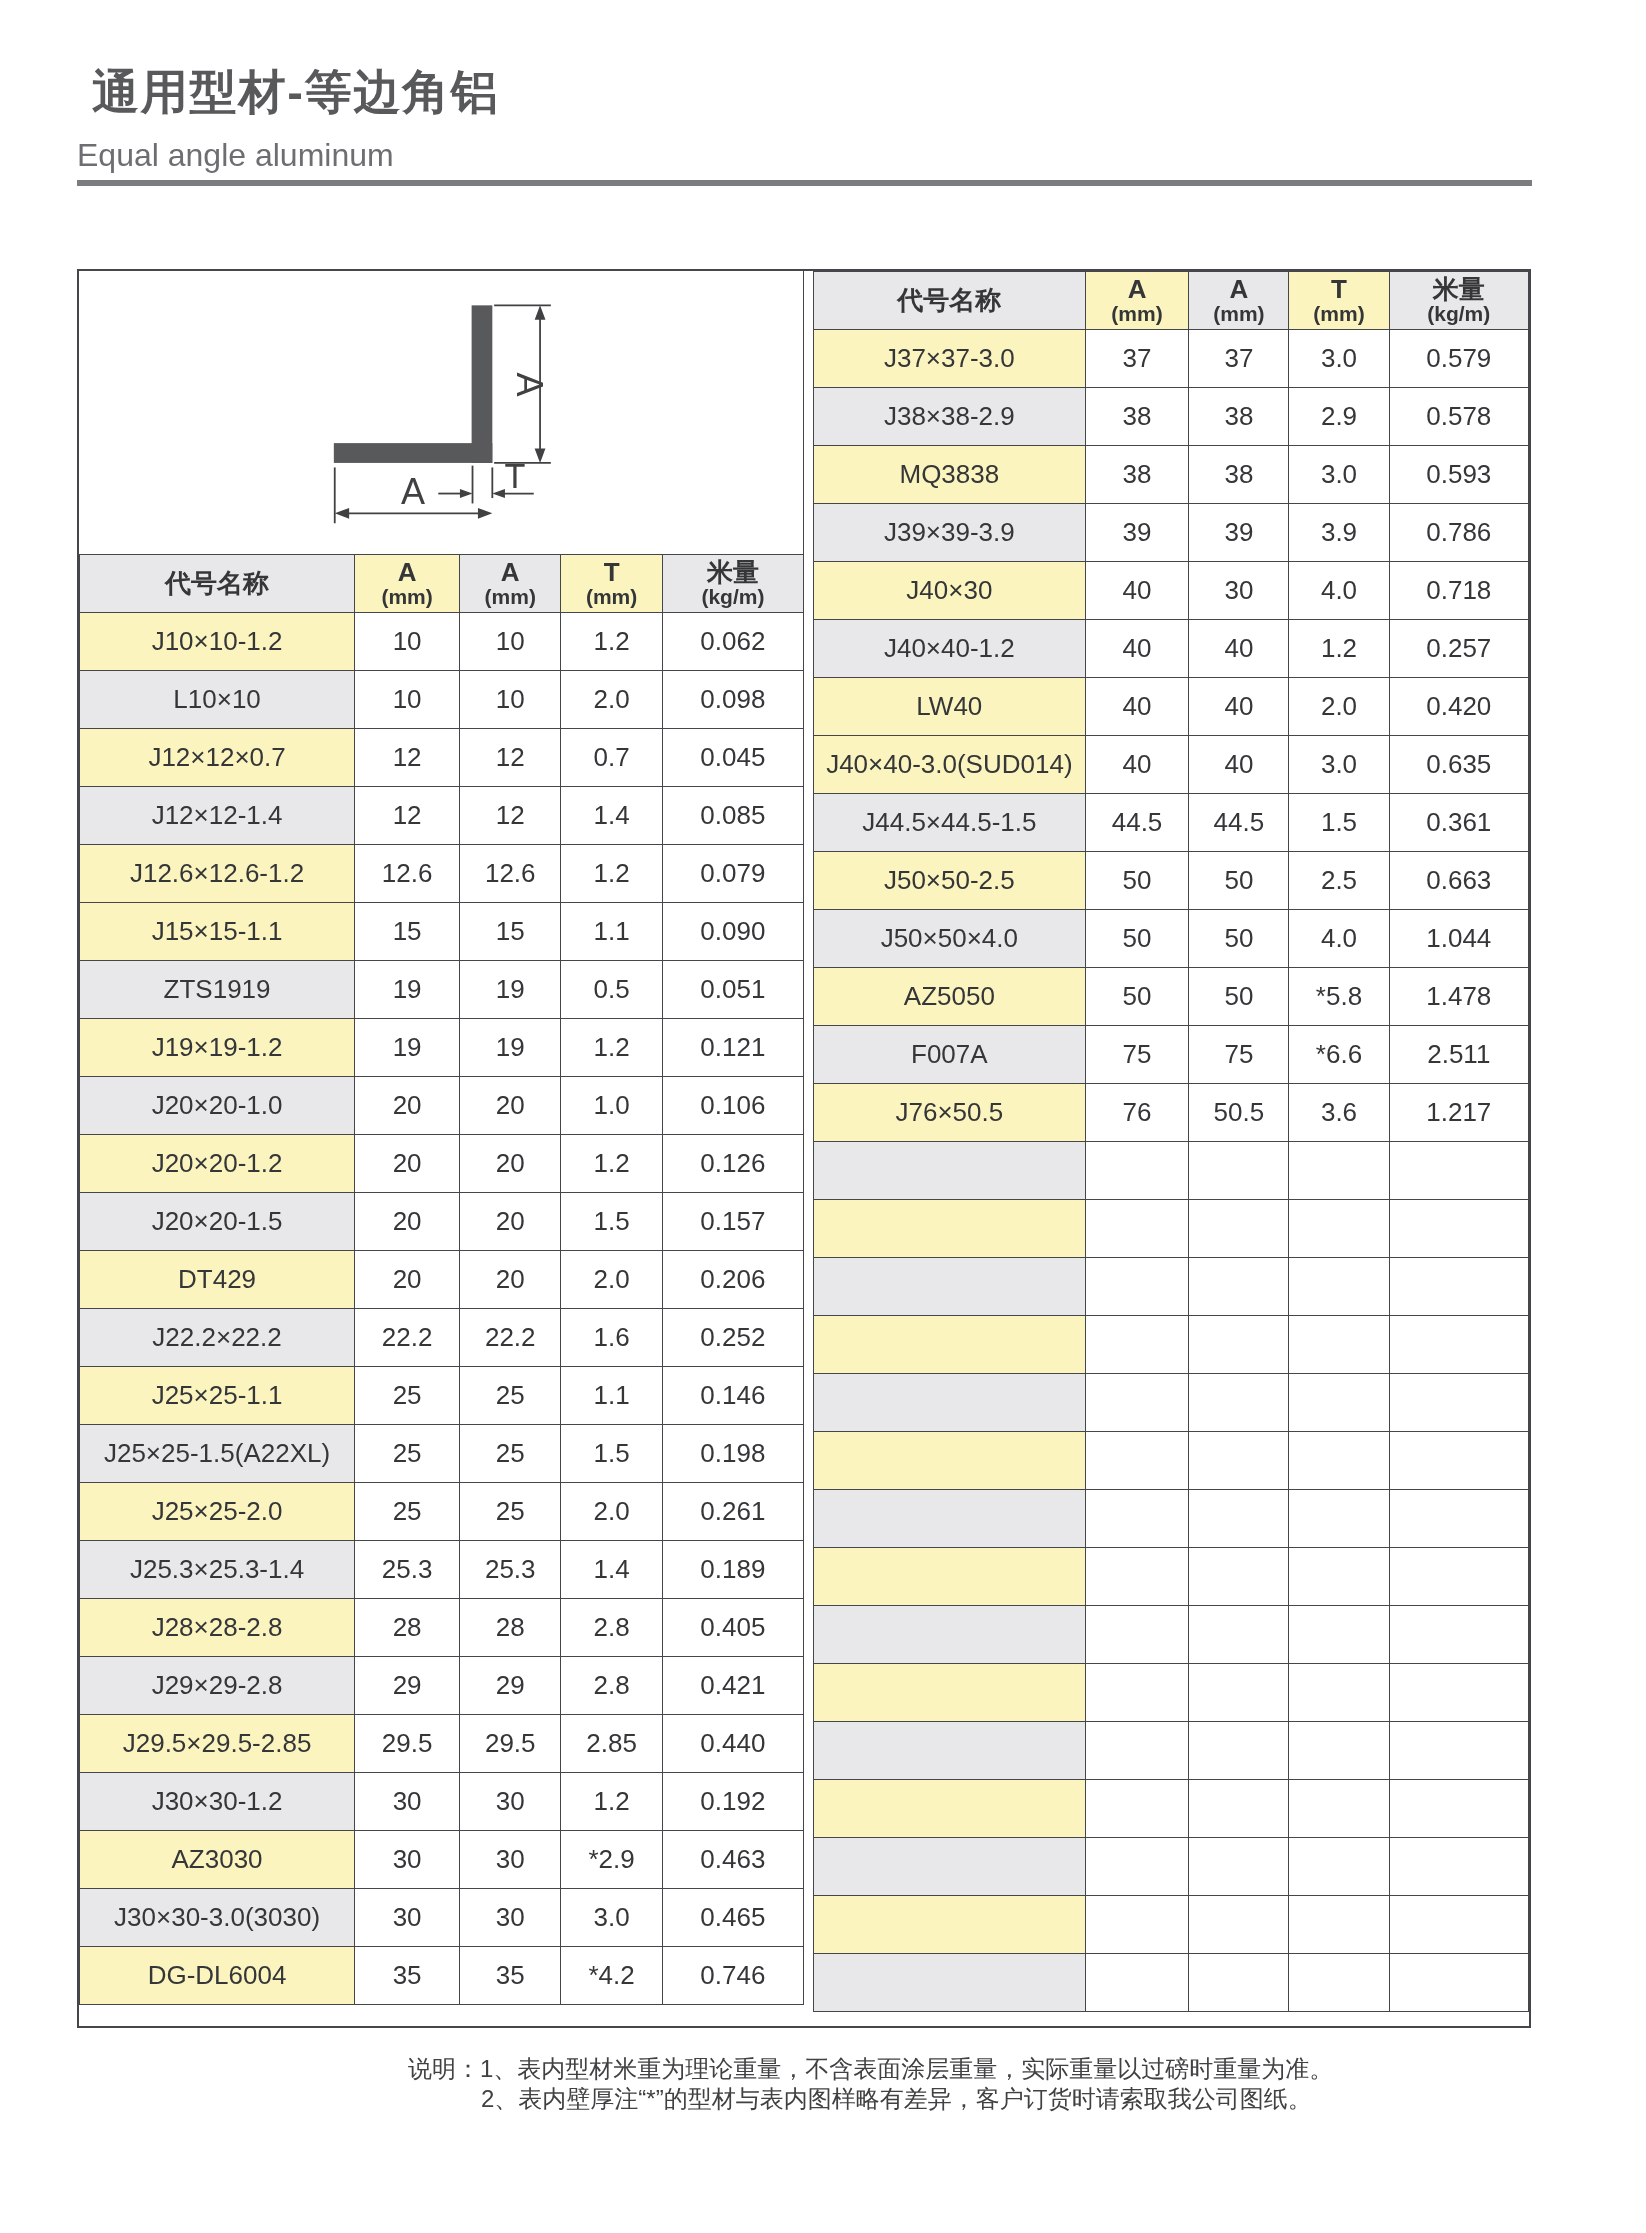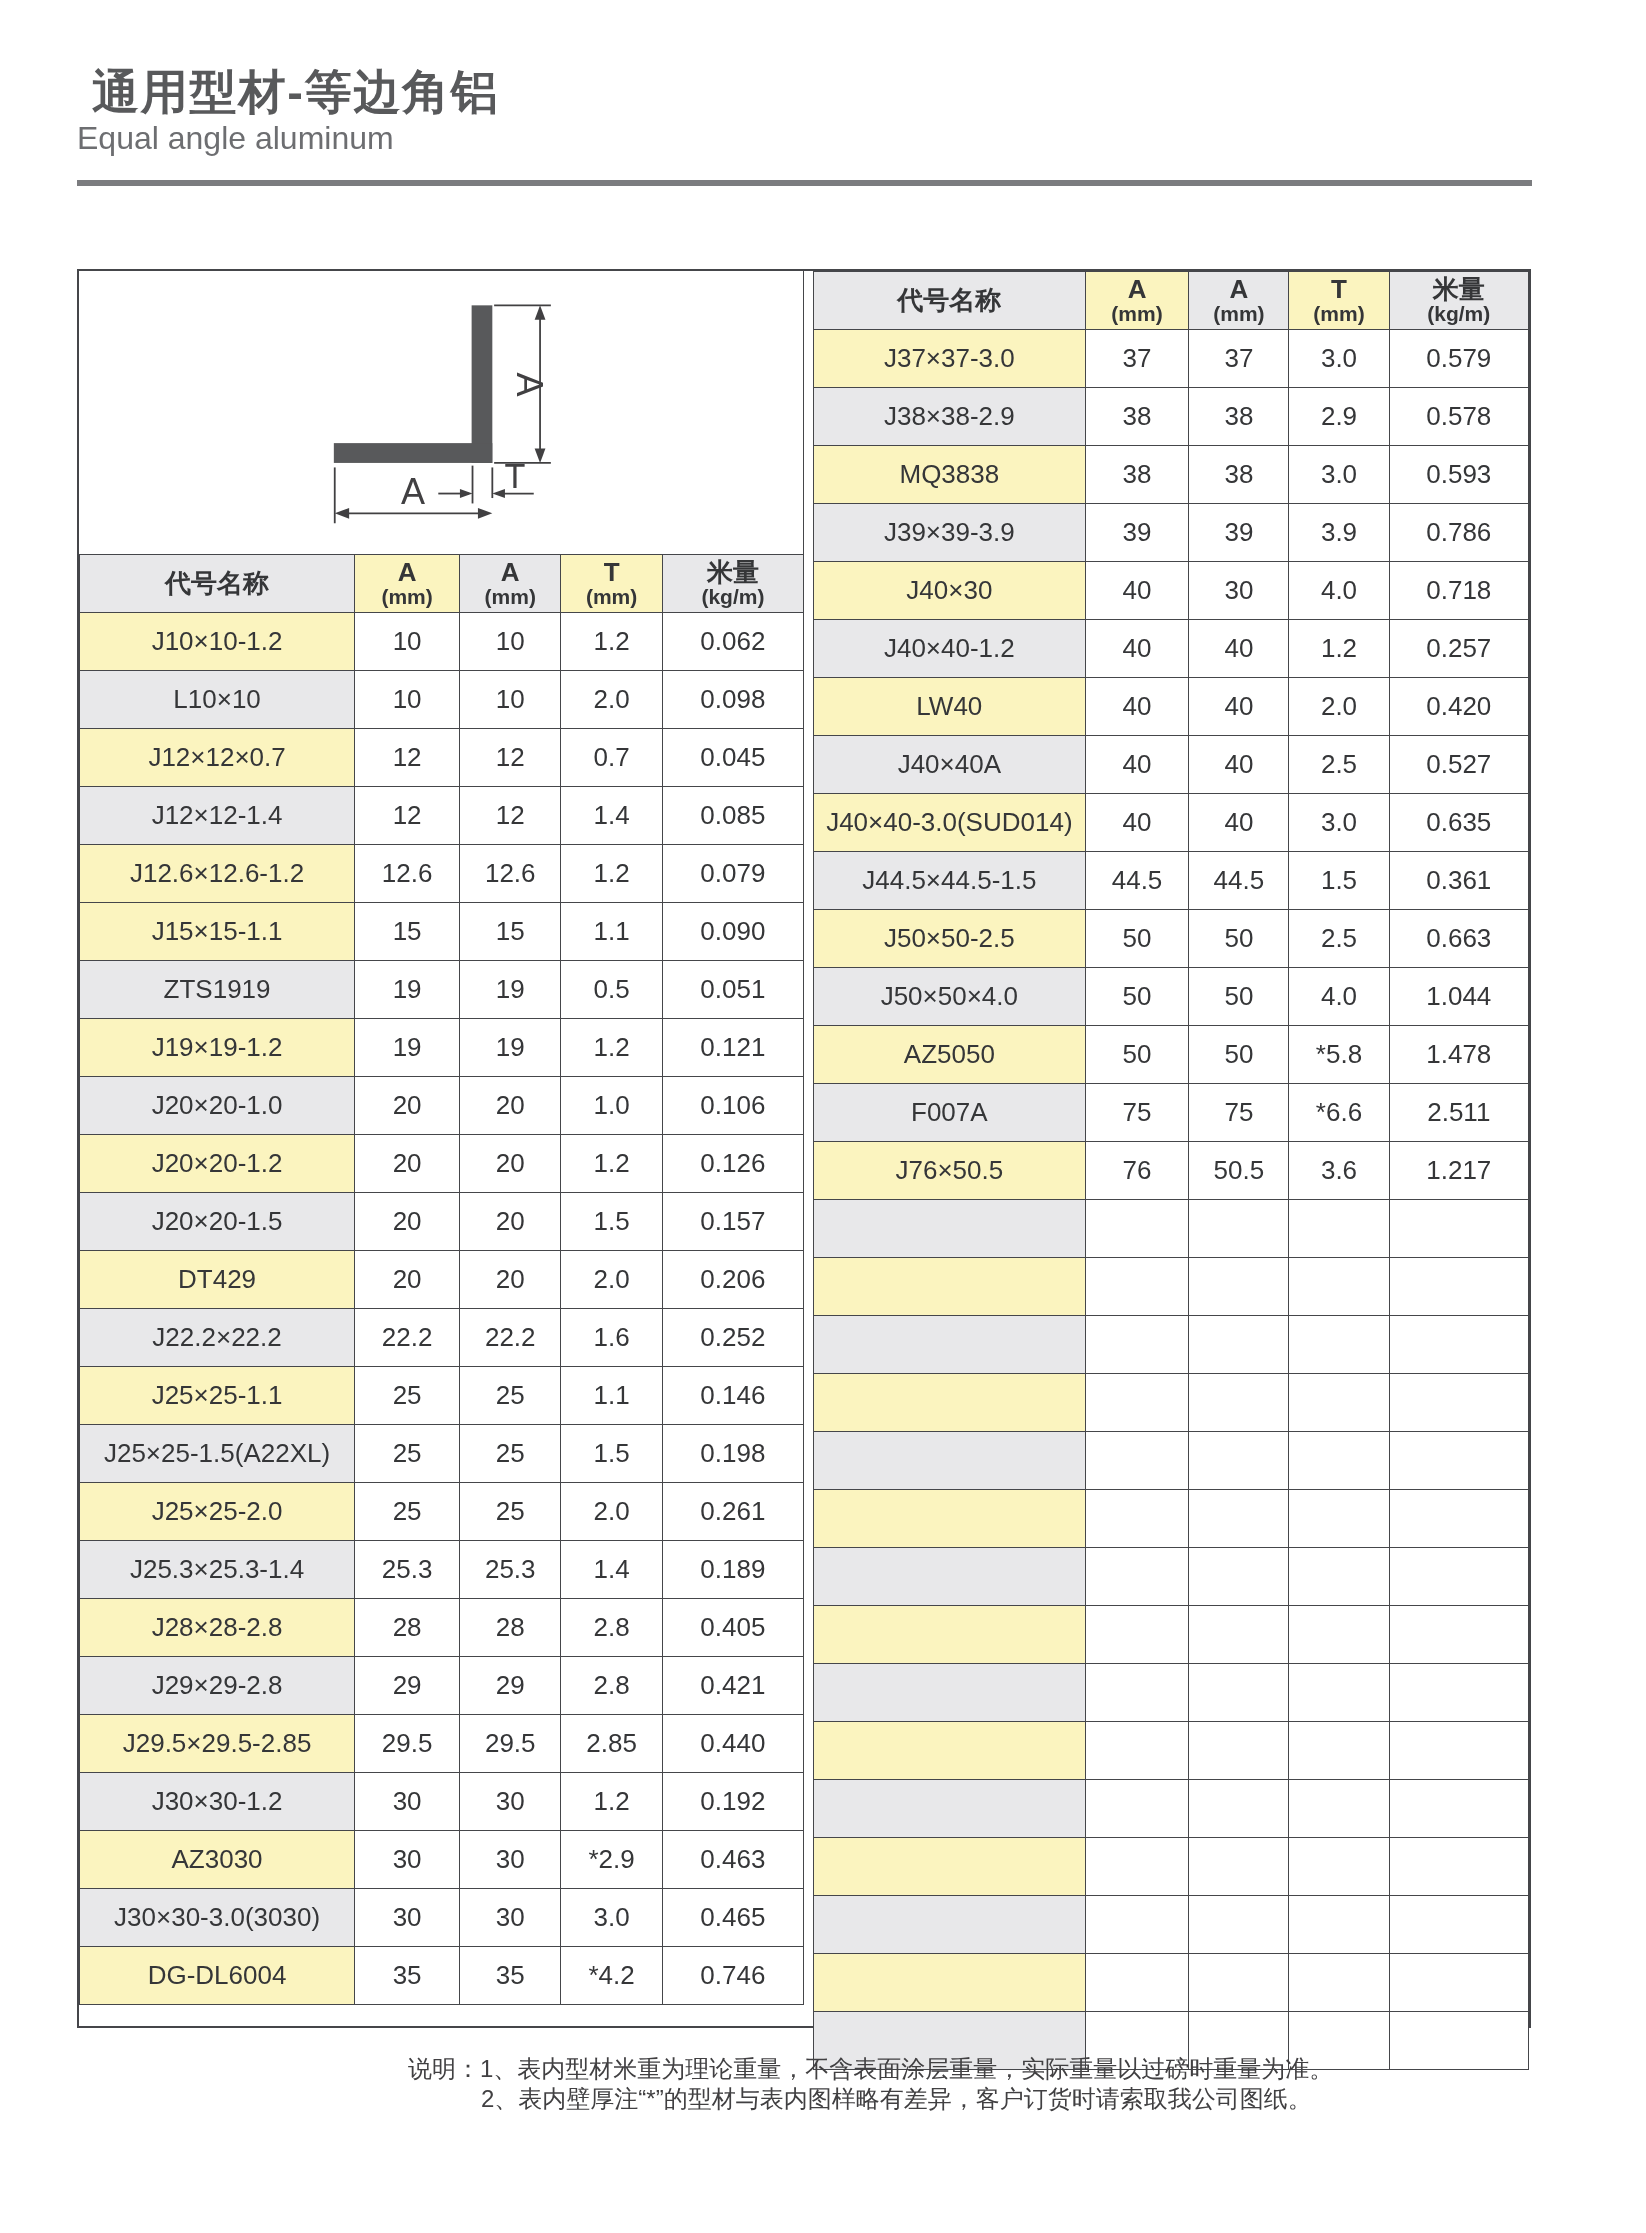--- a/index.html
+++ b/index.html
@@ -10,21 +10,21 @@
     font-family:"Liberation Sans","DejaVu Sans",sans-serif;
     color:#3f4042;
     overflow:hidden;
   }
   .title-zh{
     position:absolute;left:92px;top:61px;
     font-size:47px;font-weight:bold;color:#58595b;
     letter-spacing:1.8px;white-space:nowrap;
   }
   .title-en{
-    position:absolute;left:77px;top:120px;
+    position:absolute;left:77px;top:137px;
     font-size:32px;font-weight:normal;color:#6d6e71;
     white-space:nowrap;
   }
   .title-rule{
     position:absolute;left:77px;top:180px;
     width:1455px;height:6.3px;background:#7b7c7f;
   }
   .outer-box{
     position:absolute;left:77px;top:269px;
     width:1450px;height:1755px;
@@ -398,27 +398,20 @@
               <td>0.257</td>
             </tr>
             <tr>
               <td class="bg-y">LW40</td>
               <td>40</td>
               <td>40</td>
               <td>2.0</td>
               <td>0.420</td>
             </tr>
             <tr>
-              <td class="bg-g">J40×40A</td>
-              <td>40</td>
-              <td>40</td>
-              <td>2.5</td>
-              <td>0.527</td>
-            </tr>
-            <tr>
               <td class="bg-y">J40×40-3.0(SUD014)</td>
               <td>40</td>
               <td>40</td>
               <td>3.0</td>
               <td>0.635</td>
             </tr>
             <tr>
               <td class="bg-g">J44.5×44.5-1.5</td>
               <td>44.5</td>
               <td>44.5</td>

